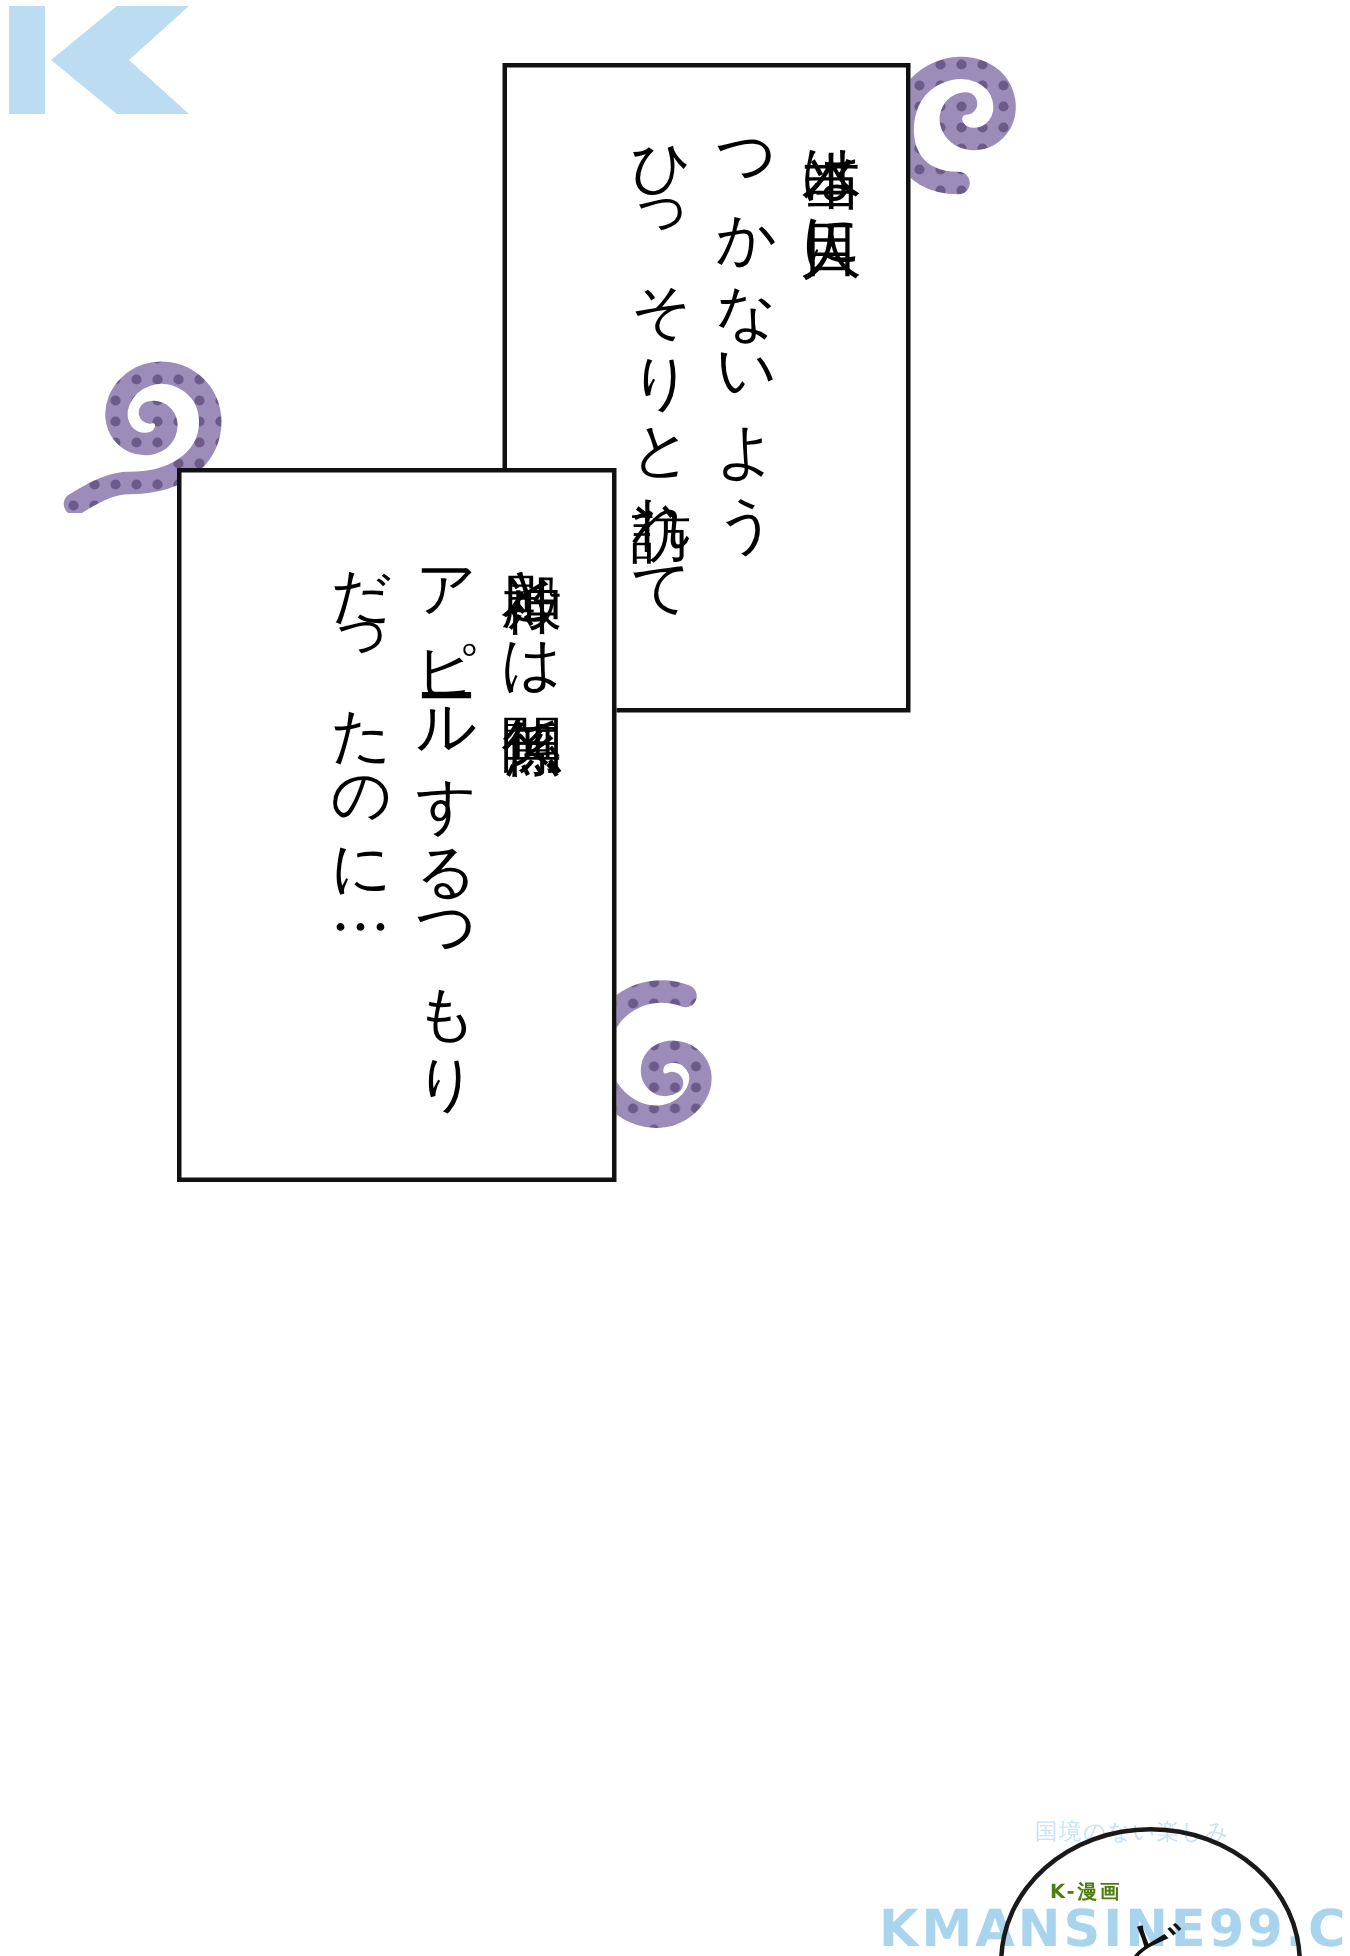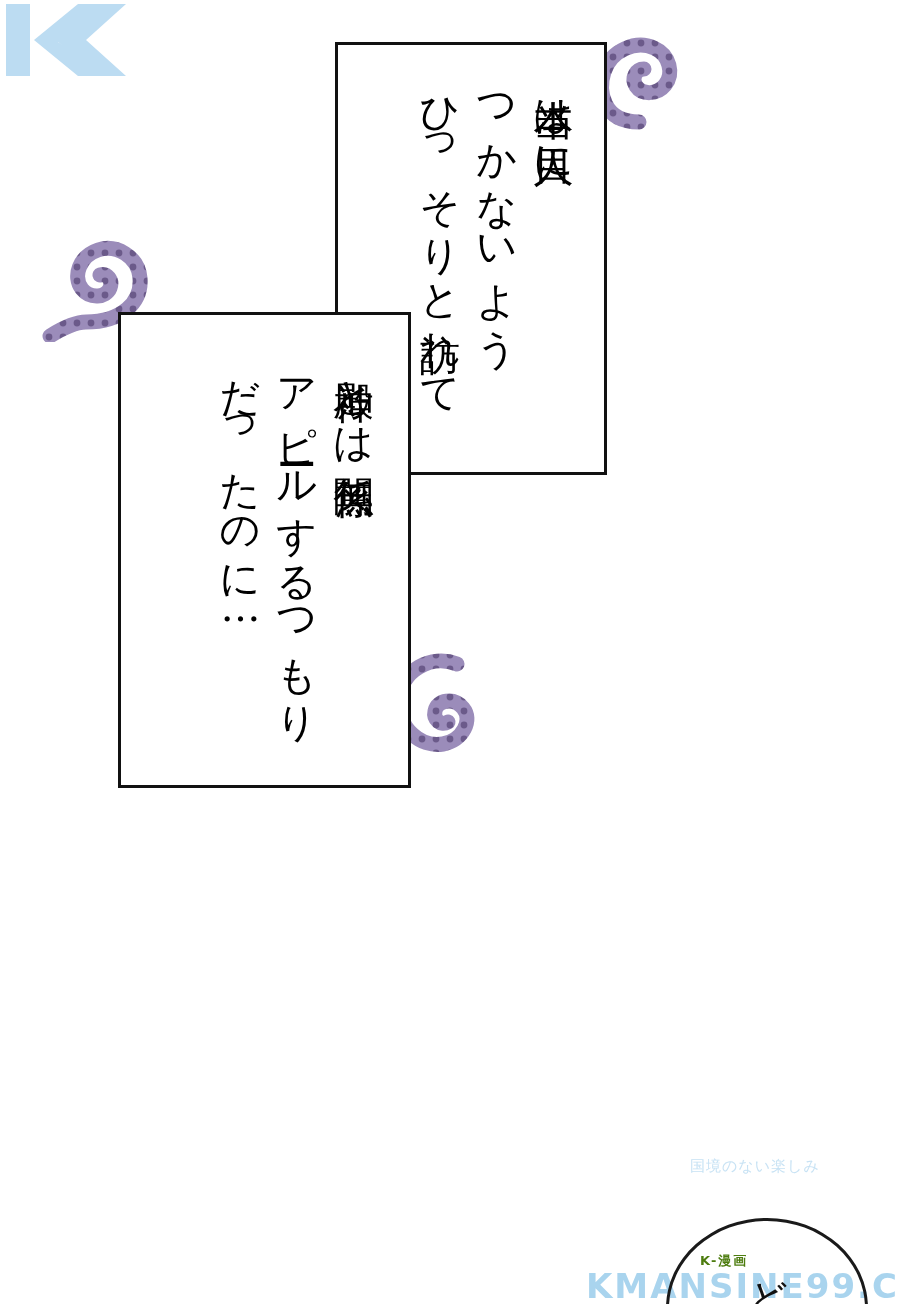--- a/index.html
+++ b/index.html
@@ -103,21 +103,21 @@
   .wm {
     position: absolute;
     color: #bcdcf2;
     font-family: "DejaVu Sans", "Liberation Sans", sans-serif;
     font-weight: bold;
     user-select: none;
     z-index: 2;
   }
   #wm-tagline {
     left: 690px;
-    top: 1157px;
+    top: 1212px;
     font-size: 15px;
     letter-spacing: 1px;
     color: #c7e2f4;
     font-weight: normal;
   }
   #wm-logo-mark {
     left: 688px;
     top: 1176px;
     width: 160px;
     height: 80px;

